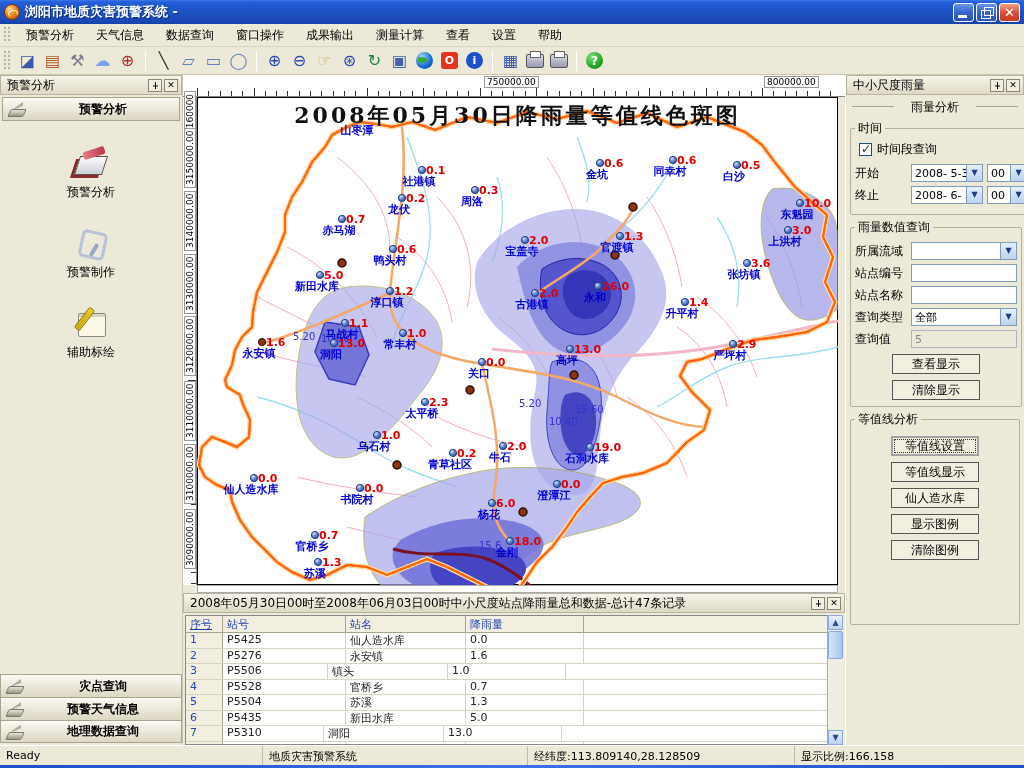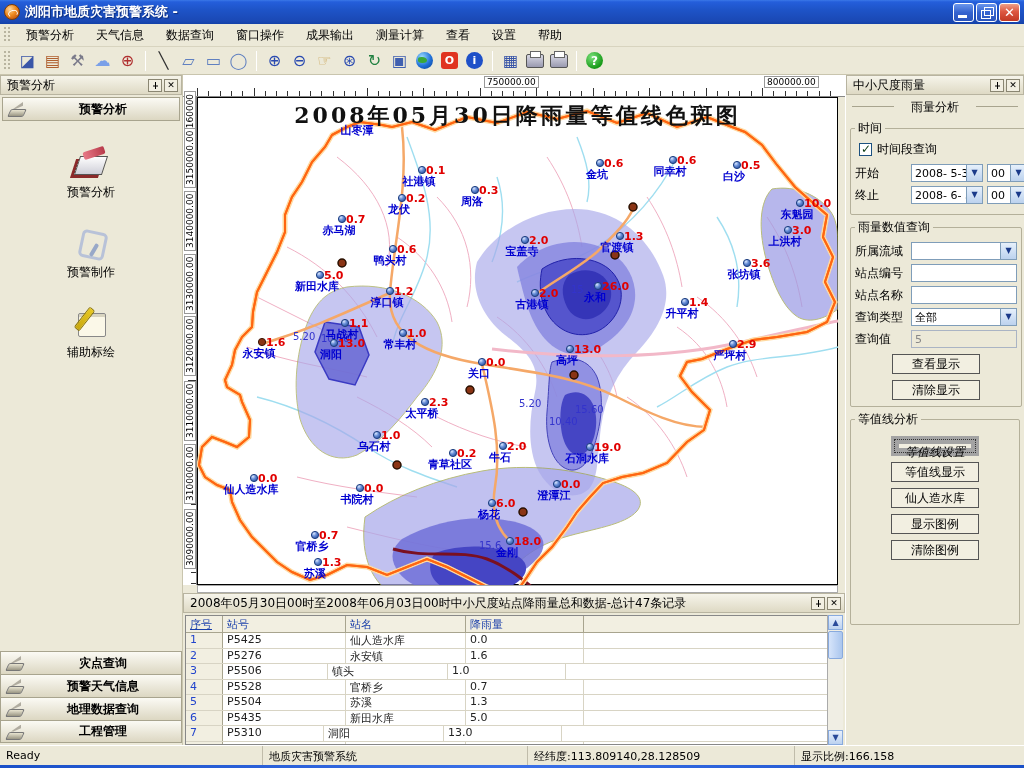--- a/index.html
+++ b/index.html
@@ -108,21 +108,21 @@
   .chk-box { width:13px; height:13px; background:#fff; border:1px solid #1c5180; margin-right:5px; position:relative; }
   .chk-box::after { content:"✓"; position:absolute; left:1px; top:-2px; font-size:12px; font-weight:bold; color:#0a3a10; }
   .form-row { display:flex; align-items:center; margin:4px 0; }
   .form-row .fr-label { width:56px; font-size:12px; }
   .xp-select { height:18px; background:#fff; border:1px solid #7f9db9; display:flex; align-items:center; font-size:11px; padding-left:3px; position:relative; }
   .xp-select .dd-btn { position:absolute; right:0; top:0; width:16px; height:16px; background:linear-gradient(180deg,#e6f0fb,#bcd2ee); border-left:1px solid #7f9db9; color:#1a3a8a; font-size:8px; text-align:center; line-height:15px; }
   .xp-input { height:18px; background:#fff; border:1px solid #7f9db9; font-size:11px; padding-left:3px; display:flex; align-items:center; }
   .xp-input.disabled { background:#ece9d8; color:#888; border-color:#aab4c4; }
   .rp-btn { display:block; width:88px; height:20px; margin:6px auto 0 auto; background:#f2efe1; border:1px solid #555;
     text-align:center; line-height:18px; font-size:12px; }
-  .rp-btn.focused { border:8px solid #a3a3a3; line-height:16px; outline:1px dotted #333; outline-offset:-4px;font-style:italic; }
+  .rp-btn.focused { border:2px solid #a3a3a3; line-height:16px; outline:1px dotted #333; outline-offset:-4px; }
 
   
   .statusbar { position:absolute; left:0; top:745px; width:1024px; height:20px; background:#ece9d8; border-top:1px solid #fff; display:flex; font-size:11px; }
   .sb-seg { padding:3px 6px; border-right:1px solid #c0bcaa; }
   .sb-seg.s0 { width:263px; } .sb-seg.s1 { width:265px; } .sb-seg.s2 { width:267px; } .sb-seg.s3 { flex:1; border-right:none; }
   .win-bottom { position:absolute; left:0; top:765px; width:1024px; height:3px; background:linear-gradient(90deg,#1a50c8,#3a70e8,#1a50c8); }
 
   svg text { font-family:"DejaVu Sans","Liberation Sans",sans-serif; }
 </style>
 </head>
@@ -218,24 +218,20 @@
         <span class="nib-ico"></span>
         <span class="sb-label">灾点查询</span>
       </div>
       <div class="stack-bar">
         <span class="nib-ico"></span>
         <span class="sb-label">预警天气信息</span>
       </div>
       <div class="stack-bar">
         <span class="nib-ico"></span>
         <span class="sb-label">地理数据查询</span>
-      </div>
-      <div class="stack-bar">
-        <span class="nib-ico"></span>
-        <span class="sb-label">工程管理</span>
       </div>
     </div>
 </div>
 
 <div class="map-area">
   <div class="ruler-top">
       <span class="tick-t" style="left: 14px; height: 8px;"></span>
       <span class="tick-t" style="left: 25.3px; height: 5px;"></span>
       <span class="tick-t" style="left: 36.6px; height: 5px;"></span>
       <span class="tick-t" style="left: 47.9px; height: 5px;"></span>

